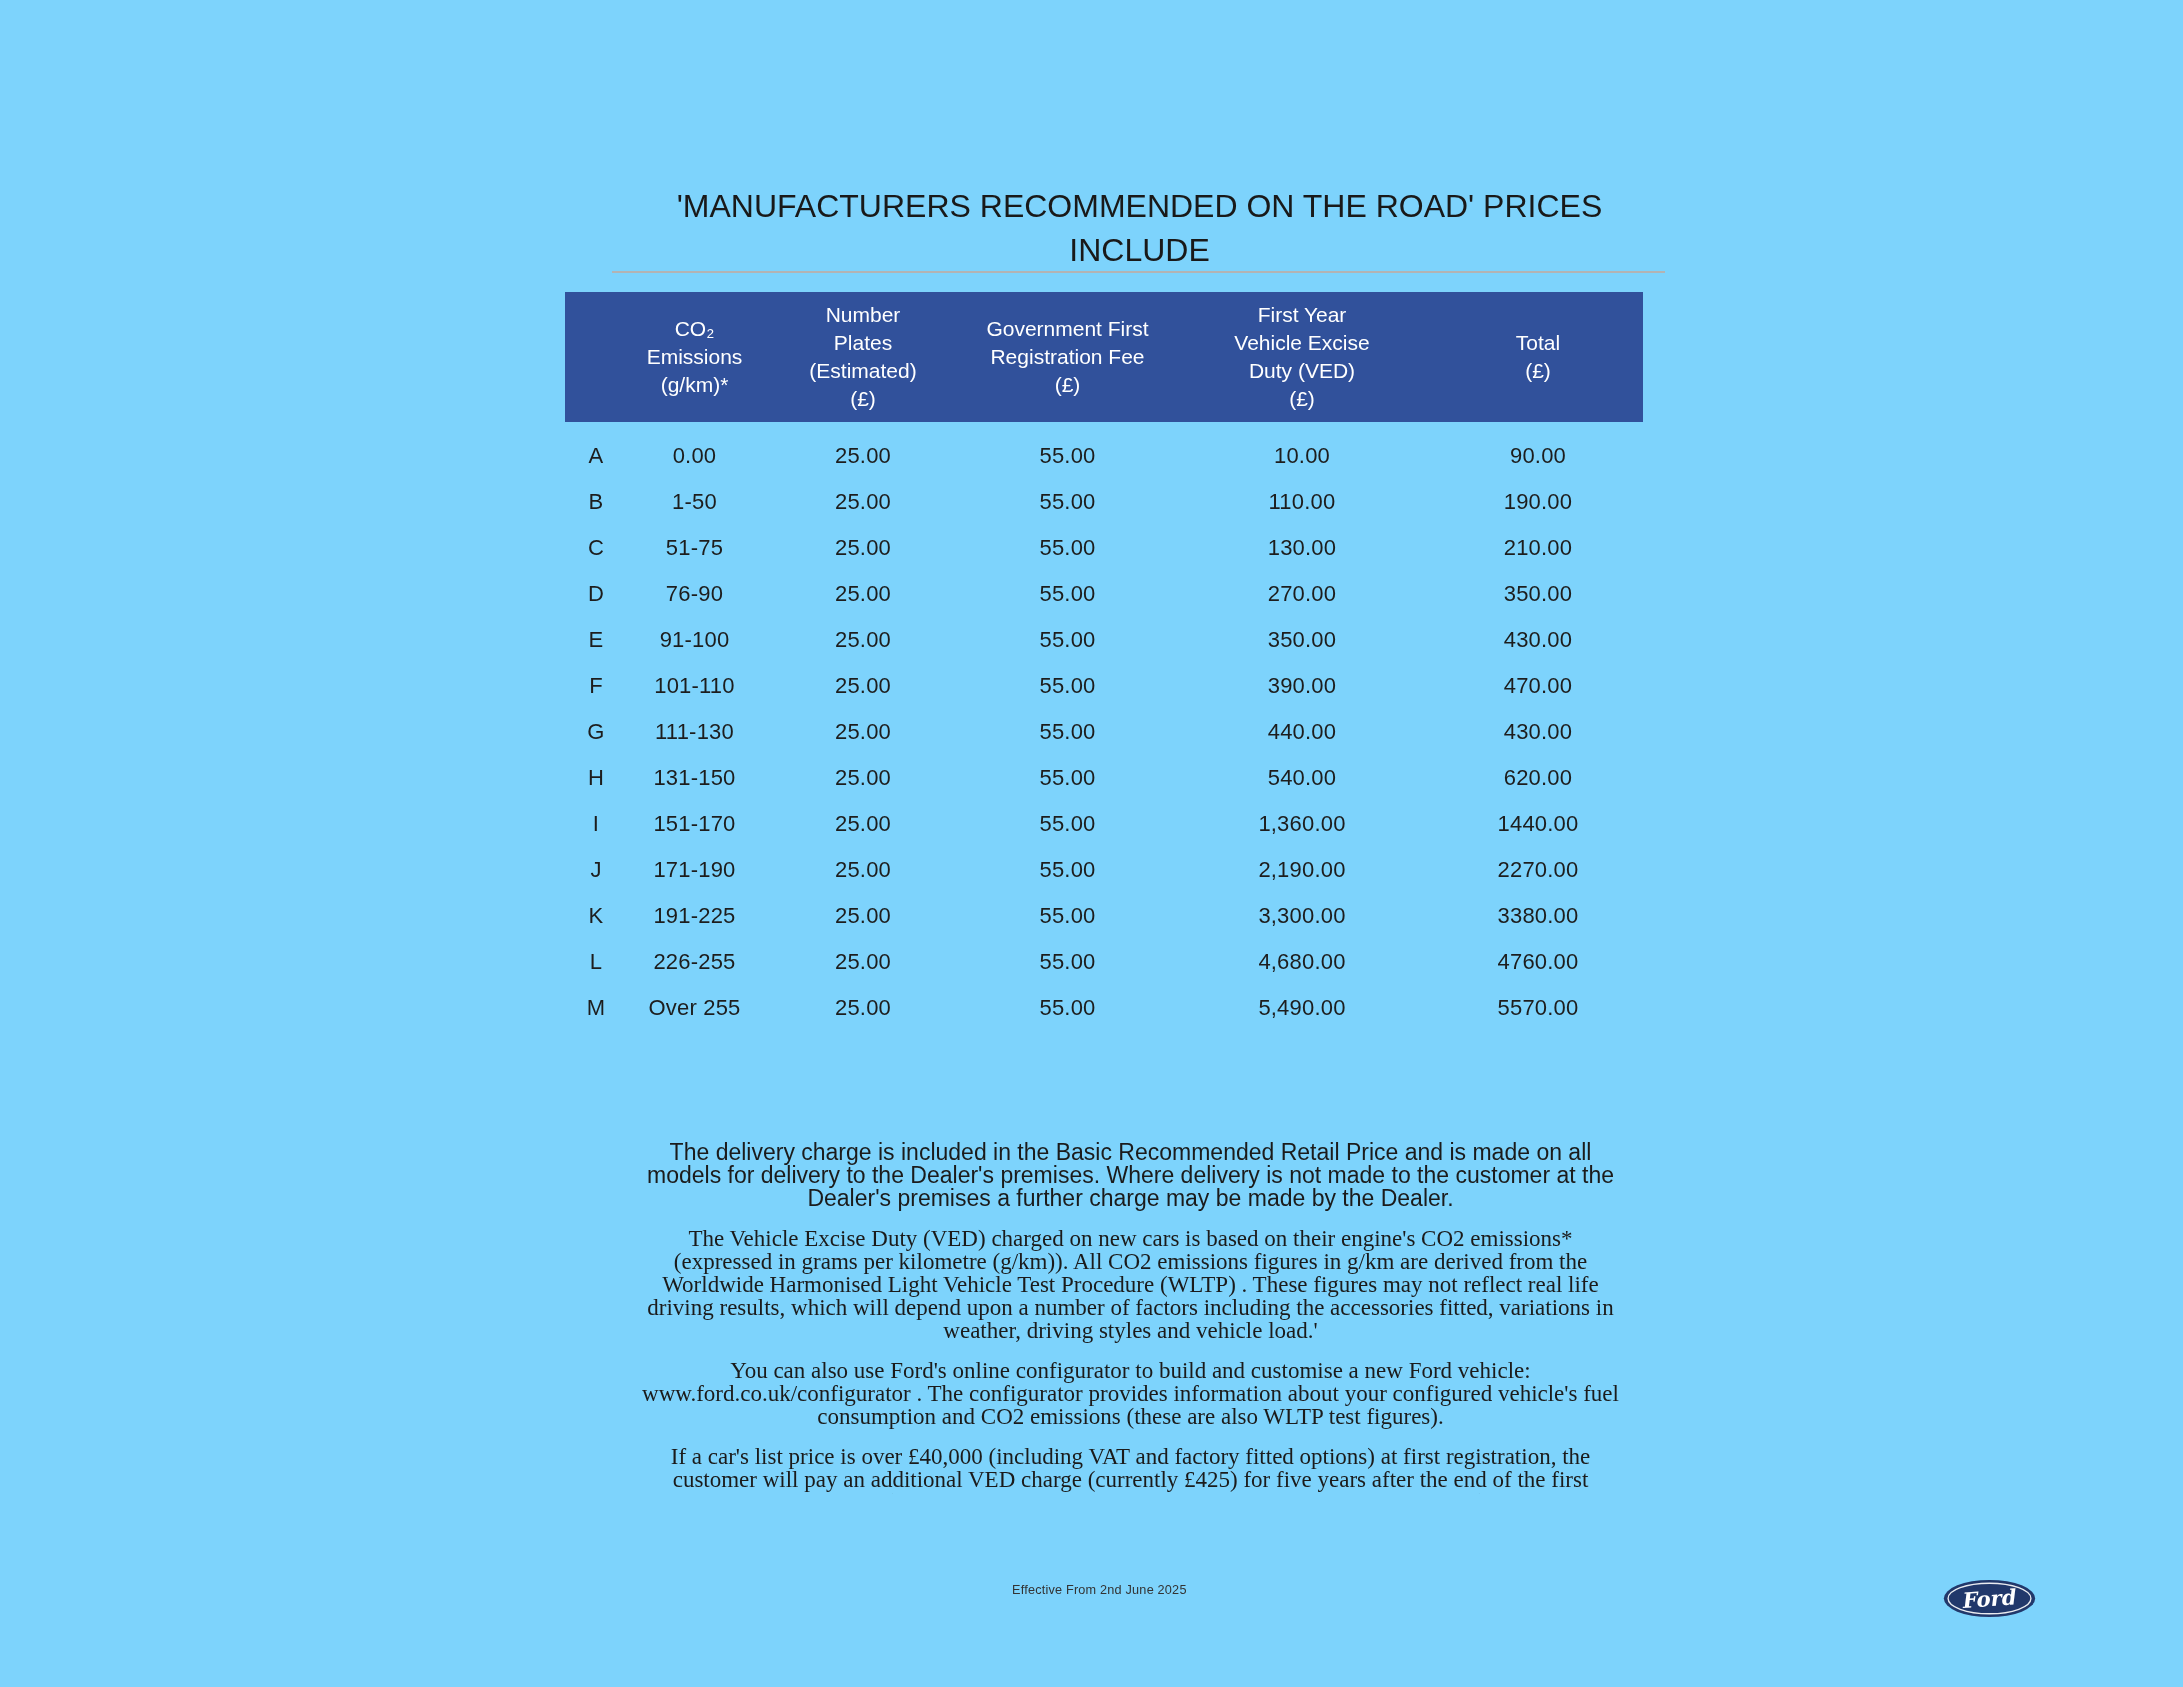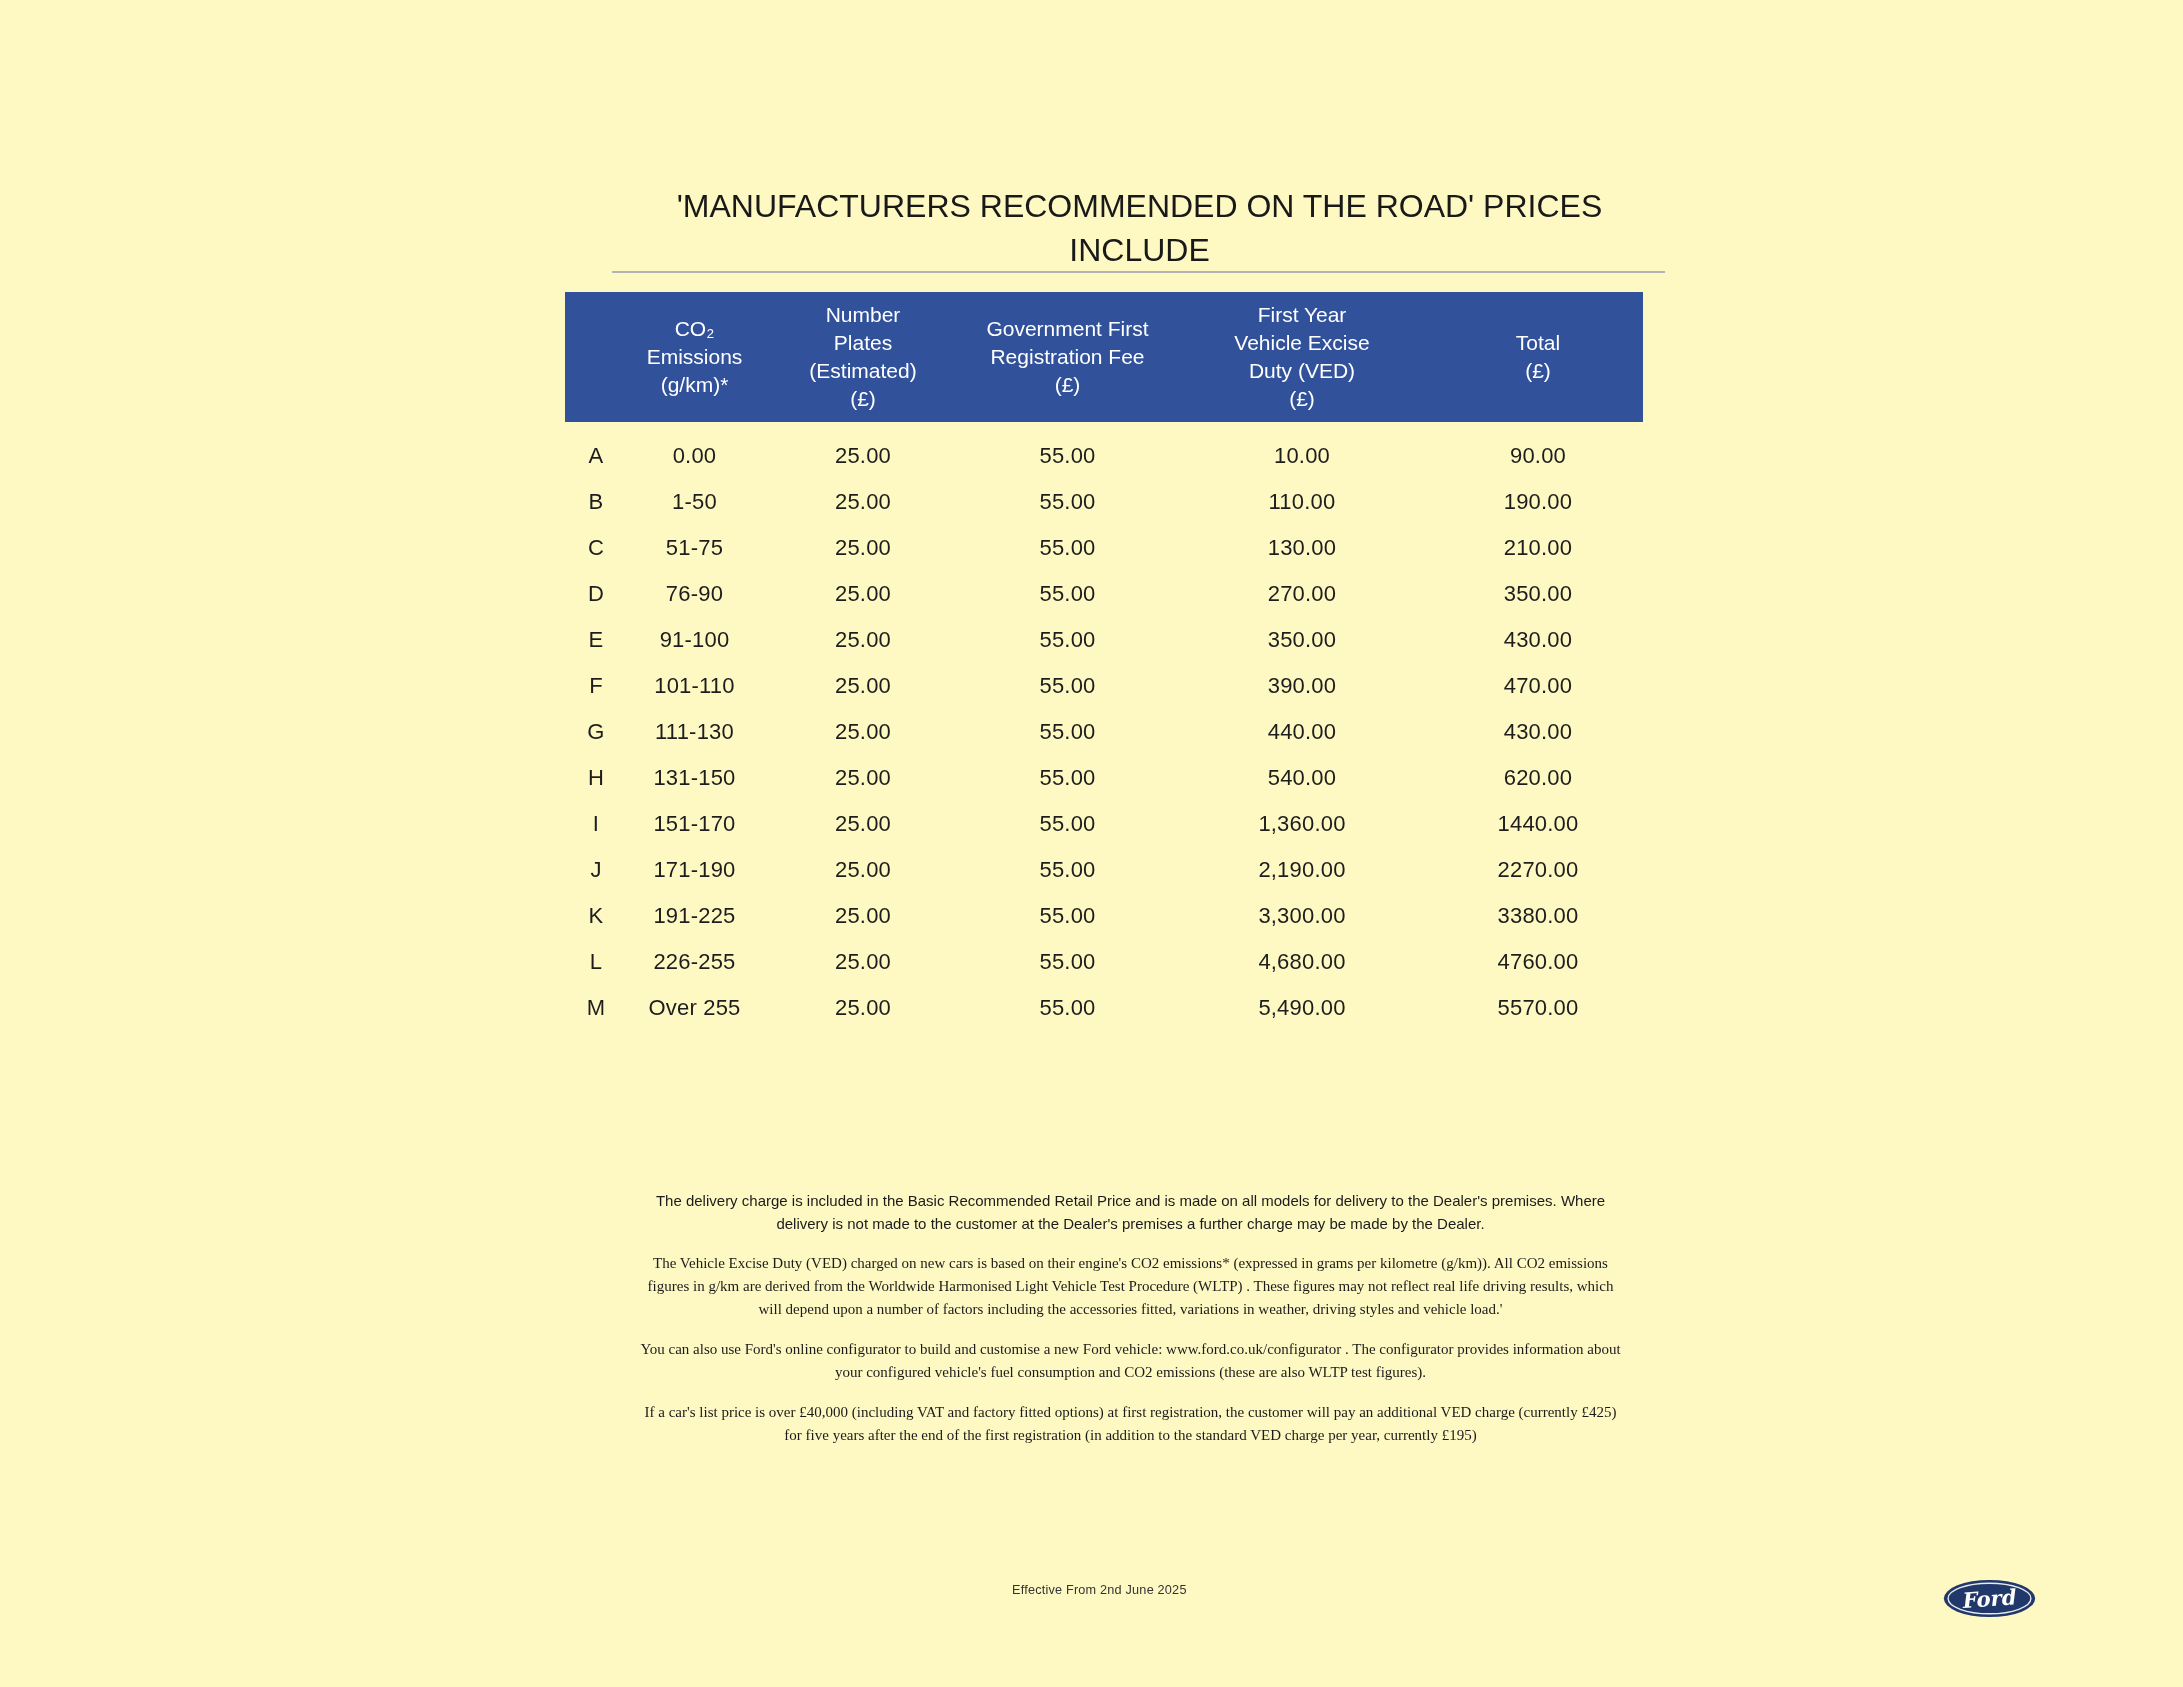--- a/index.html
+++ b/index.html
@@ -1,20 +1,20 @@
 <!DOCTYPE html>
 <html style="font-size:13.5px"><head>
 <meta charset="utf-8">
 <style>
   html,body{margin:0;padding:0;background:#ffffff;}
   .page{
     position:relative;
     width:2183px;
     height:1687px;
-    background:#fef9c3;
+    background:#7dd3fc;
     font-family:"Liberation Sans", sans-serif;
     color:#1c1c1c;
     overflow:hidden;
   }
   .title{
     position:absolute;
     left:591px; top:184px;
     width:1097px;
     margin:0;
     font-size:32px;
@@ -66,24 +66,23 @@
     color:#1d1d1d;
     letter-spacing:0.2px;
   }
   .notes{
     position:absolute;
     left:637px; top:1141px;
     width:987px;
     height:353px;
     overflow:hidden;
     text-align:center;
-    font-size:15px;
+    font-size:23px;
     line-height:23px;
     color:#1b1b1b;
-    margin-top:48px;
   }
   .note{margin:0;}
   .note + .note{margin-top:17px;font-family:Liberation Serif, serif;}
   .effective{
     position:absolute;
     left:1012px; top:1583px;
     font-size:12.7px;
     font-weight:400;
     color:#333333;
     letter-spacing:0.2px;

